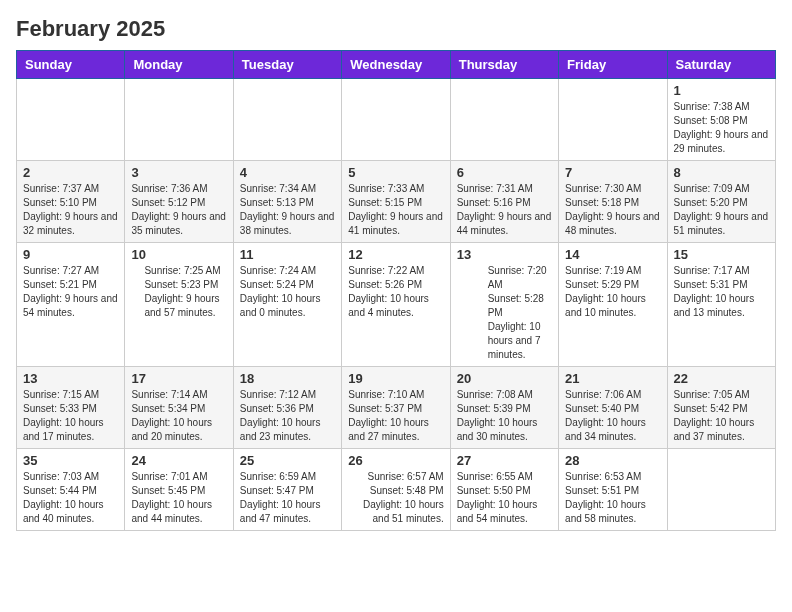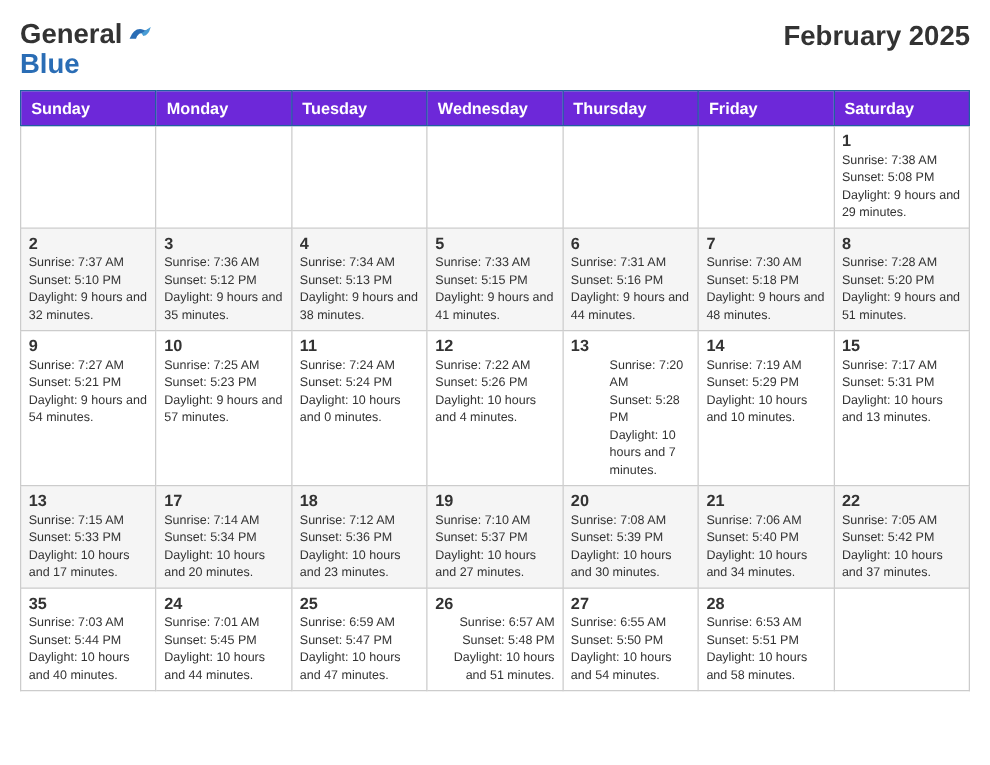--- a/index.html
+++ b/index.html
@@ -90,30 +90,20 @@
       color: #333;
     }
     .empty-cell {
       background: #fff !important;
     }
   </style>
 </head>
 <body>
 
 <div class="header">
-  <div class="logo">
-    <div class="logo-text">
-      <span class="logo-general">General</span>
-      <svg class="logo-bird" viewBox="0 0 30 25" xmlns="http://www.w3.org/2000/svg">
-        <path d="M5,18 Q10,5 20,8 Q25,10 28,5 Q24,12 18,12 Q14,12 12,18 Z" fill="#2a6db5"></path>
-        <path d="M18,12 Q22,9 28,5 Q26,14 20,15 Z" fill="#4a9dd5"></path>
-      </svg>
-    </div>
-    <span class="logo-blue" style="font-size:22px;font-weight:bold;">Blue</span>
-  </div>
   <div class="month-title">
     <h1>February 2025</h1>
   </div>
 </div>
 
 <table class="calendar">
   <thead>
     <tr>
     <th>Sunday</th>
         <th>Monday</th>
@@ -171,35 +161,35 @@
 Daylight: 9 hours and 44 minutes.</div>
         </td>
         <td>
           <div class="day-num">7</div>
           <div class="day-info" style="white-space: pre-line;">Sunrise: 7:30 AM
 Sunset: 5:18 PM
 Daylight: 9 hours and 48 minutes.</div>
         </td>
         <td>
           <div class="day-num">8</div>
-          <div class="day-info" style="white-space: pre-line;">Sunrise: 7:28 AM
+          <div class="day-info" style="white-space: pre-line;">Sunrise: 7:09 AM
 Sunset: 5:20 PM
 Daylight: 9 hours and 51 minutes.</div>
         </td>
       </tr>
       <tr>
         <td>
           <div class="day-num">9</div>
           <div class="day-info" style="white-space: pre-line;">Sunrise: 7:27 AM
 Sunset: 5:21 PM
 Daylight: 9 hours and 54 minutes.</div>
         </td>
         <td>
           <div class="day-num">10</div>
-          <div class="day-info" style="white-space: pre-line;">Sunrise: 7:25 AM
+          <div class="day-info" style="white-space: pre-line; margin-left: 13px;">Sunrise: 7:25 AM
 Sunset: 5:23 PM
 Daylight: 9 hours and 57 minutes.</div>
         </td>
         <td>
           <div class="day-num">11</div>
           <div class="day-info" style="white-space: pre-line;">Sunrise: 7:24 AM
 Sunset: 5:24 PM
 Daylight: 10 hours and 0 minutes.</div>
         </td>
         <td>

